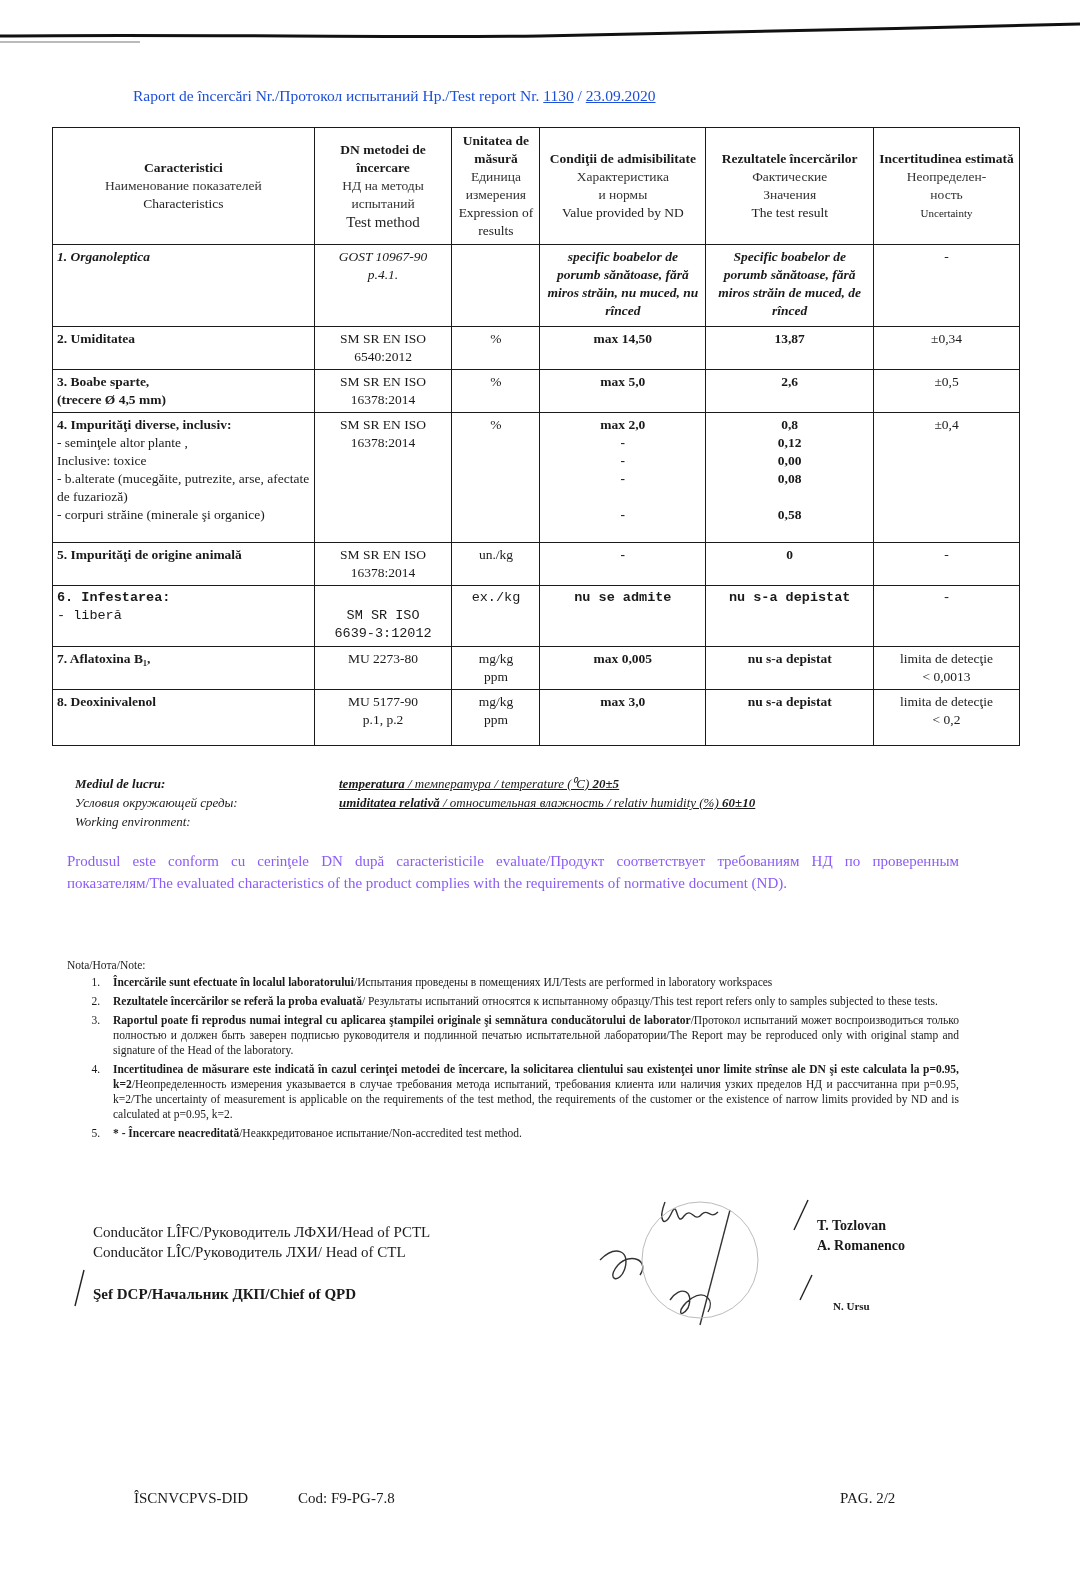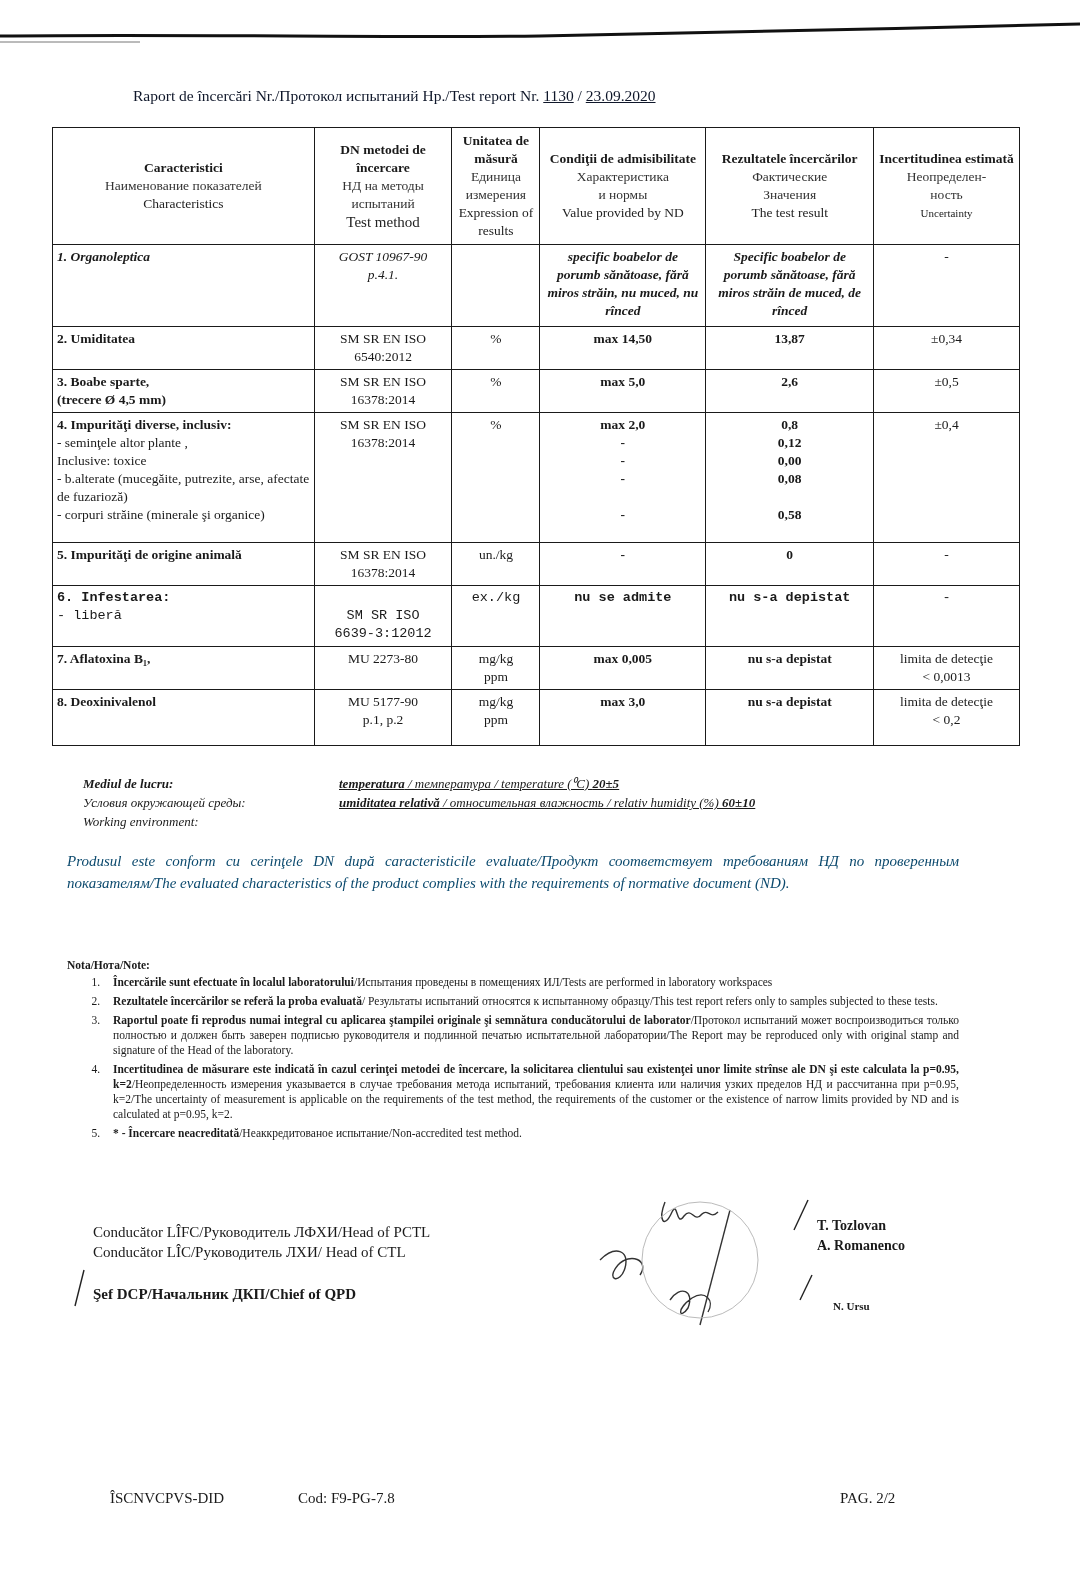--- a/index.html
+++ b/index.html
@@ -1,50 +1,50 @@
 <!DOCTYPE html>
 <html><head>
 <meta charset="utf-8">
 <style>
   html, body { margin: 0; padding: 0; background: #ffffff; }
   body { width: 1080px; height: 1594px; position: relative; overflow: hidden; font-family: "Liberation Serif", serif; color: #1a1a1a; }
   .topline { position: absolute; left: 0; top: 20px; width: 1080px; height: 30px; }
-  .title { position: absolute; left: 133px; top: 87px; font-size: 15.5px; color: #0f172a; letter-spacing: 0; }
+  .title { position: absolute; left: 133px; top: 87px; font-size: 15.5px; color: #1d4ed8; letter-spacing: 0; }
   .title .u { text-decoration: underline; }
   table.report { position: absolute; left: 52px; top: 127px; width: 968px; border-collapse: collapse; font-size: 13.5px; }
   table.report td, table.report th { border: 1.6px solid #1a1a1a; vertical-align: top; padding: 3px 4px; line-height: 18px; }
   table.report th { font-weight: normal; text-align: center; vertical-align: middle; height: 110px; }
   .b { font-weight: bold; }
   .c { text-align: center; }
   .ml { white-space: pre-line; }
   col.c1 { width: 262px; } col.c2 { width: 138px; } col.c3 { width: 88px; }
   col.c4 { width: 166px; } col.c5 { width: 168px; } col.c6 { width: 146px; }
   .hbold { font-weight: bold; }
   .hru { color: #333; }
   .hen { color: #222; }
   .env { position: absolute; left: 67px; top: 774px; font-size: 13px; font-style: italic; width: 900px; }
-  .env .lbl { position: absolute; left: 16px; top: 0; line-height: 19px; }
+  .env .lbl { position: absolute; left: 8px; top: 0; line-height: 19px; }
   .env .vals { position: absolute; left: 272px; top: 0; line-height: 19px; text-decoration: underline; }
   .env .u { text-decoration: underline; font-weight: bold; }
   .decl { position: absolute; left: 67px; top: 850px; width: 892px; font-size: 15px; line-height: 22px; }
   .decl .head { font-weight: bold; font-family: "Liberation Sans Narrow", "Liberation Sans", sans-serif; }
-  .decl .body { text-align: justify; color: #0c4a6e; font-style: italic; }
+  .decl .body { text-align: justify; color: #8b5cf6; }
   .notes { position: absolute; left: 67px; top: 958px; width: 892px; font-size: 11.5px; line-height: 15px; }
-  .notes .nh { font-weight: bold; font-size: 11.5px; }
+  .notes .nh { font-weight: normal; font-size: 11.5px; }
   .notes ol { margin: 2px 0 0 0; padding-left: 36px; }
   .notes li { margin-bottom: 4px; padding-left: 10px; text-align: justify; }
   .notes li .lead { font-weight: bold; }
   .sign { position: absolute; left: 93px; top: 1222px; font-size: 15px; line-height: 20px; }
   .sign .row { white-space: nowrap; }
   .sign .chief { position: absolute; left: 0; top: 62px; white-space: nowrap; }
   .names { position: absolute; left: 817px; top: 1216px; font-size: 14px; font-weight: bold; line-height: 20px; }
   .names .ursu { position: absolute; left: 16px; top: 62px; font-size: 11px; white-space: nowrap; margin-top: 18px; }
   .sigart { position: absolute; left: 580px; top: 1190px; width: 240px; height: 140px; }
   .footer { position: absolute; top: 1490px; font-size: 15px; }
-  .foot-left { left: 110px; }
+  .foot-left { left: 134px; }
   .foot-code { left: 298px; }
   .foot-right { left: 840px; }
   .slash-mark { position: absolute; left: 72px; top: 1268px; width: 14px; height: 40px; }
 </style>
 </head>
 <body>
 
 <svg class="topline" viewBox="0 0 1080 30" preserveAspectRatio="none">
   <path d="M0 16 C 200 14, 380 18, 540 16 C 700 14, 900 8, 1080 4" stroke="#111" stroke-width="3" fill="none"></path>
   <path d="M0 22 L 140 22" stroke="#777" stroke-width="1" fill="none"></path>

